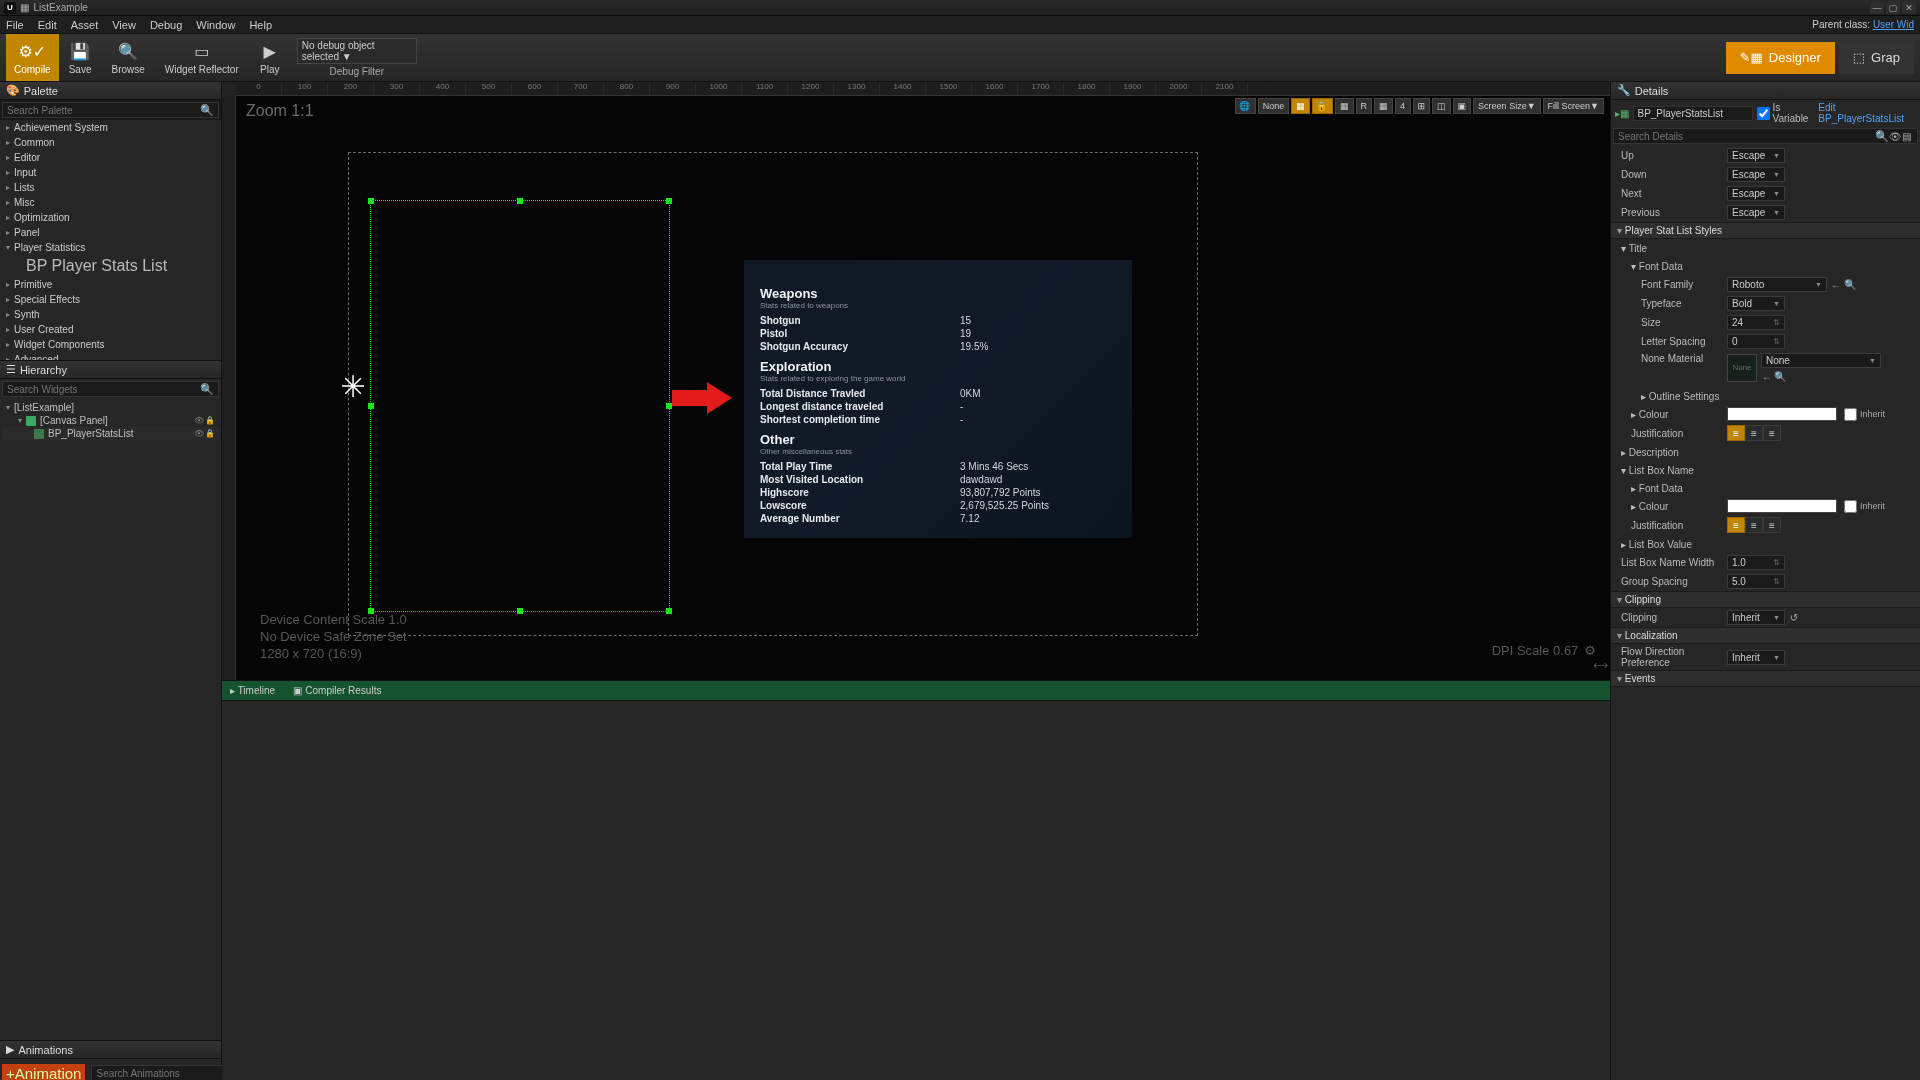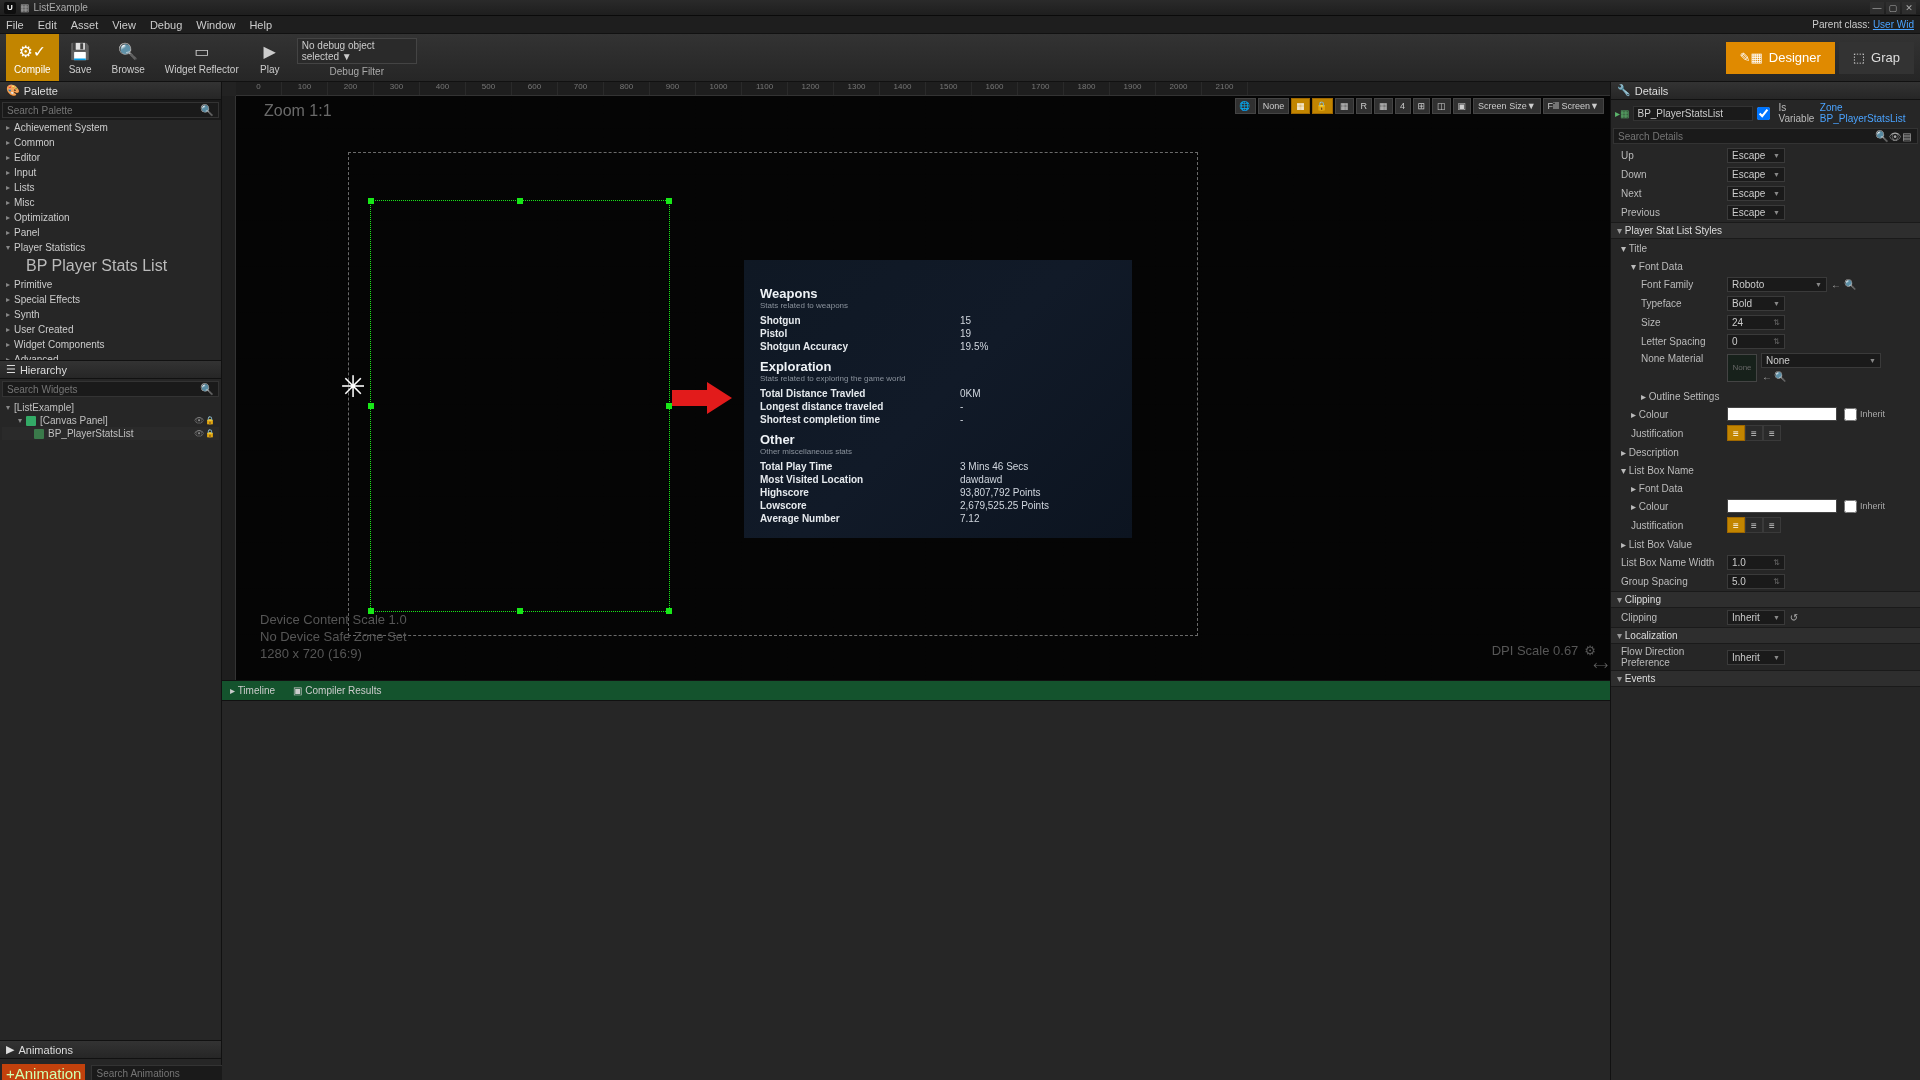--- a/index.html
+++ b/index.html
@@ -46,21 +46,21 @@
 .anim-add{background:#c2410c;color:#d0ffb0;padding:1px 4px;font-size:15px}
 
 .center{flex:1;display:flex;flex-direction:column;background:#222}
 .viewport-wrap{flex:1;position:relative;overflow:hidden}
 .ruler-h{position:absolute;top:0;left:14px;right:0;height:14px;background:#1e1e1e;border-bottom:1px solid #333;display:flex;font-size:8px;color:#777}
 .ruler-h span{width:46px;text-align:center;border-right:1px solid #2a2a2a}
 .ruler-v{position:absolute;top:14px;left:0;width:14px;bottom:0;background:#1e1e1e;border-right:1px solid #333}
 .vp-toolbar{position:absolute;top:16px;right:6px;display:flex;gap:2px;z-index:10}
 .vp-btn{height:16px;min-width:16px;padding:0 4px;background:#303030;border:1px solid #444;font-size:9px;color:#ccc;display:flex;align-items:center;justify-content:center}
 .vp-btn.orange{background:#c28500;border-color:#a06800;color:#fff}
-.zoom-label{position:absolute;top:20px;left:42px;font-size:16px;color:#6a6a6a;z-index:5}
+.zoom-label{position:absolute;top:20px;left:24px;font-size:16px;color:#6a6a6a;z-index:5}
 .canvas{position:absolute;top:14px;left:14px;right:0;bottom:0;background:repeating-linear-gradient(0deg,#242424 0 45px,#202020 45px 46px),repeating-linear-gradient(90deg,#242424 0 45px,#202020 45px 46px);background-blend-mode:multiply}
 .canvas-device{position:absolute;left:112px;top:56px;width:850px;height:484px;border:1px dashed #6a6a6a}
 .sel-box{position:absolute;left:134px;top:104px;width:300px;height:412px;border:1px dotted #18e818}
 .sel-box .handle{position:absolute;width:6px;height:6px;background:#18e818}
 .sel-box .h-tl{top:-3px;left:-3px}.sel-box .h-tr{top:-3px;right:-3px}
 .sel-box .h-bl{bottom:-3px;left:-3px}.sel-box .h-br{bottom:-3px;right:-3px}
 .sel-box .h-ml{top:50%;left:-3px;margin-top:-3px}.sel-box .h-mr{top:50%;right:-3px;margin-top:-3px}
 .sel-box .h-mt{left:50%;top:-3px;margin-left:-3px}.sel-box .h-mb{left:50%;bottom:-3px;margin-left:-3px}
 .spinner{position:absolute;left:100px;top:274px;width:34px;height:34px;color:#fff;font-size:30px;text-align:center;line-height:34px}
 .arrow{position:absolute;left:436px;top:286px;width:60px;height:32px}
@@ -75,21 +75,21 @@
 .vp-footer-l{position:absolute;left:24px;bottom:18px;font-size:13px;color:#565656;line-height:17px}
 .vp-footer-r{position:absolute;right:14px;bottom:22px;font-size:13px;color:#565656;display:flex;align-items:center;gap:6px}
 .vp-footer-r .gear{font-size:13px}
 .resize-corner{position:absolute;right:4px;bottom:6px;font-size:14px;color:#666;transform:rotate(-45deg)}
 .bottom-tabs{height:20px;background:#14532d;border-top:1px solid #111;display:flex;align-items:center;padding:0 8px;gap:18px;font-size:10px;color:#ccc}
 .bottom-output{height:380px;background:#262626;border-top:1px solid #111}
 
 .right-col{width:310px;background:#262626;border-left:1px solid #111;display:flex;flex-direction:column;overflow:hidden}
 .bp-row{display:flex;align-items:center;gap:4px;padding:2px 4px;font-size:10px}
 .bp-row input[type=text]{background:#1a1a1a;border:1px solid #333;color:#ccc;font-size:10px;padding:1px 3px;width:120px}
-.bp-row .chk{display:flex;align-items:center;gap:8px;color:#bbb}
+.bp-row .chk{display:flex;align-items:center;gap:2px;color:#bbb}
 .bp-row a{color:#4aa3ff;margin-left:auto}
 .details-body{flex:1;overflow:auto;font-size:10px}
 .details-body .cat-h{background:#2e2e2e;padding:2px 6px;font-size:10px;color:#ddd;border-top:1px solid #1a1a1a;border-bottom:1px solid #1a1a1a}
 .details-body .cat-h::before{content:"▾ ";color:#999}
 .prop{display:flex;align-items:center;padding:2px 6px;min-height:18px}
 .prop .pn{width:110px;color:#bbb;font-size:10px;padding-left:4px}
 .prop .pn.ind1{padding-left:14px}
 .prop .pn.ind2{padding-left:24px}
 .prop .pv{flex:1;display:flex;align-items:center;gap:3px}
 .drop{background:#1a1a1a;border:1px solid #3a3a3a;color:#ccc;font-size:10px;padding:0 4px;height:15px;display:flex;align-items:center;justify-content:space-between;min-width:58px}
@@ -393,21 +393,21 @@
       <span>🔧</span>
       <span>Details</span>
     </div>
     <div class="bp-row">
       <span style="color:#5bb36b">▸▦</span>
       <input type="text" value="BP_PlayerStatsList" style="">
       <label class="chk">
           <input type="checkbox" checked="" style=""> 
           <span>Is Variable</span>
         </label>
-      <a>Zone BP_PlayerStatsList</a>
+      <a>Edit BP_PlayerStatsList</a>
     </div>
     <div class="search-box">
       <input placeholder="Search Details" style="">
       <span class="mag">🔍</span>
       <span class="mini-icon">👁</span>
       <span class="mini-icon">▤</span>
     </div>
     <div class="details-body">
       <div class="prop">
           <span class="pn">Up</span>

